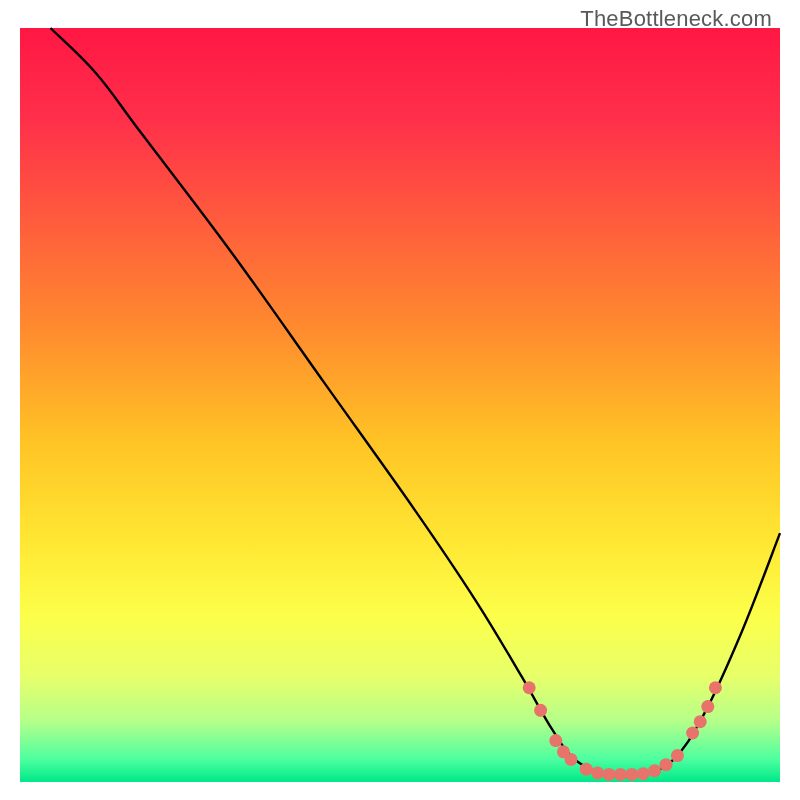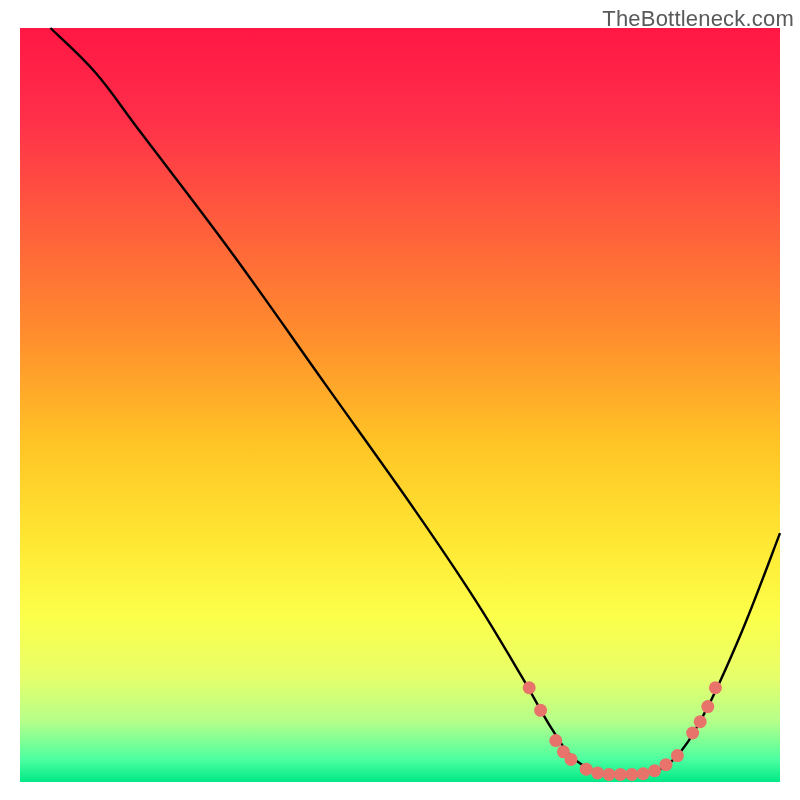--- a/index.html
+++ b/index.html
@@ -12,21 +12,21 @@
     font-family: Arial, Helvetica, sans-serif;
   }
   .frame {
     position: relative;
     width: 800px;
     height: 800px;
   }
   .watermark {
     position: absolute;
     top: 6px;
-    right: 6px;
+    right: 28px;
     font-size: 22px;
     color: #58595b;
     font-weight: 400;
     letter-spacing: 0.2px;
     z-index: 5;
   }
   svg.chart {
     position: absolute;
     left: 0;
     top: 0;

